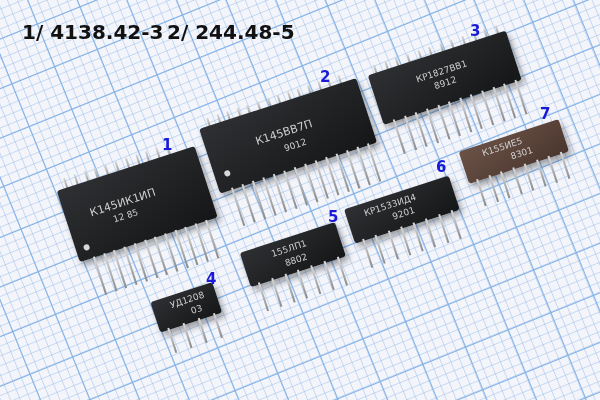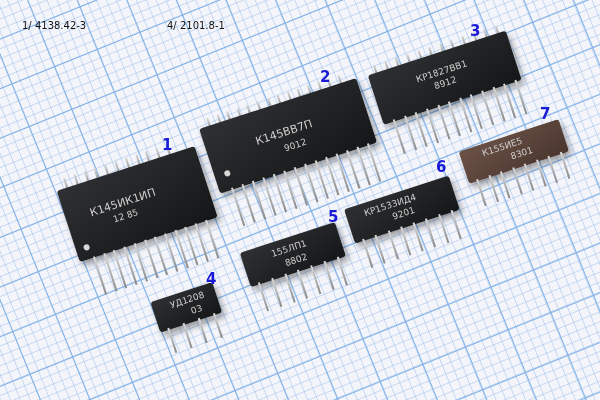--- a/index.html
+++ b/index.html
@@ -5,39 +5,39 @@
   html,body{margin:0;padding:0;}
   body{width:600px;height:400px;overflow:hidden;position:relative;background:#f4f6fb;font-family:"DejaVu Sans",sans-serif;}
   .paper{position:absolute;left:-200px;top:-200px;width:1000px;height:800px;transform:rotate(-22deg);transform-origin:500px 400px;
     background-color:#f3f5fb;
     background-image:
       linear-gradient(#7fb0e6 1.4px, transparent 1.4px),
       linear-gradient(90deg,#7fb0e6 1.4px, transparent 1.4px),
       linear-gradient(rgba(140,180,230,.45) 1px, transparent 1px),
       linear-gradient(90deg,rgba(140,180,230,.45) 1px, transparent 1px);
     background-size:46px 46px,46px 46px,9.2px 9.2px,9.2px 9.2px;}
-  .legend{position:absolute;left:22px;top:20px;display:grid;grid-template-columns:145px 120px;row-gap:4px;font-weight:normal;font-size:10px;color:#111;}
+  .legend{position:absolute;left:22px;top:20px;display:grid;grid-template-columns:145px 120px;row-gap:4px;font-weight:bold;font-size:20px;color:#111;}
   .legend span{white-space:nowrap;}
   .num{position:absolute;font-weight:bold;font-size:15px;color:#1a1ad6;}
   .chip{position:absolute;transform-origin:center;}
   .body{position:absolute;background:linear-gradient(160deg,#2f3033,#151617);border-radius:3px;box-shadow:2px 5px 6px rgba(0,0,0,.35);}
   .body.brown{background:linear-gradient(160deg,#6b5247,#4a362e);}
   .mark{position:absolute;color:#cfcfcf;font-size:9px;white-space:nowrap;line-height:1.15;text-align:center;}
   .pins{position:absolute;display:flex;justify-content:space-between;}
   .pin{width:2px;background:linear-gradient(#d9d9d9,#8a8a8a);}
   .notch{position:absolute;width:6px;height:6px;border-radius:50%;background:#d8d8d8;}
 </style>
 </head>
 <body>
 
 <div class="paper"></div>
 
 <div class="legend">
   <span>1/ 4138.42-3</span>
-  <span>4/ 2101.8-1</span>
+  <span>2/ 244.48-5</span>
 </div>
 
 <div class="chip" style="left:70px;top:165px;width:150px;height:110px;transform:rotate(-18deg);">
   <div class="pins" style="left:10px;top:-10px;width:110px;height:14px;">
     <div class="pin"></div>
       <div class="pin"></div>
       <div class="pin"></div>
       <div class="pin"></div>
       <div class="pin"></div>
       <div class="pin"></div>

